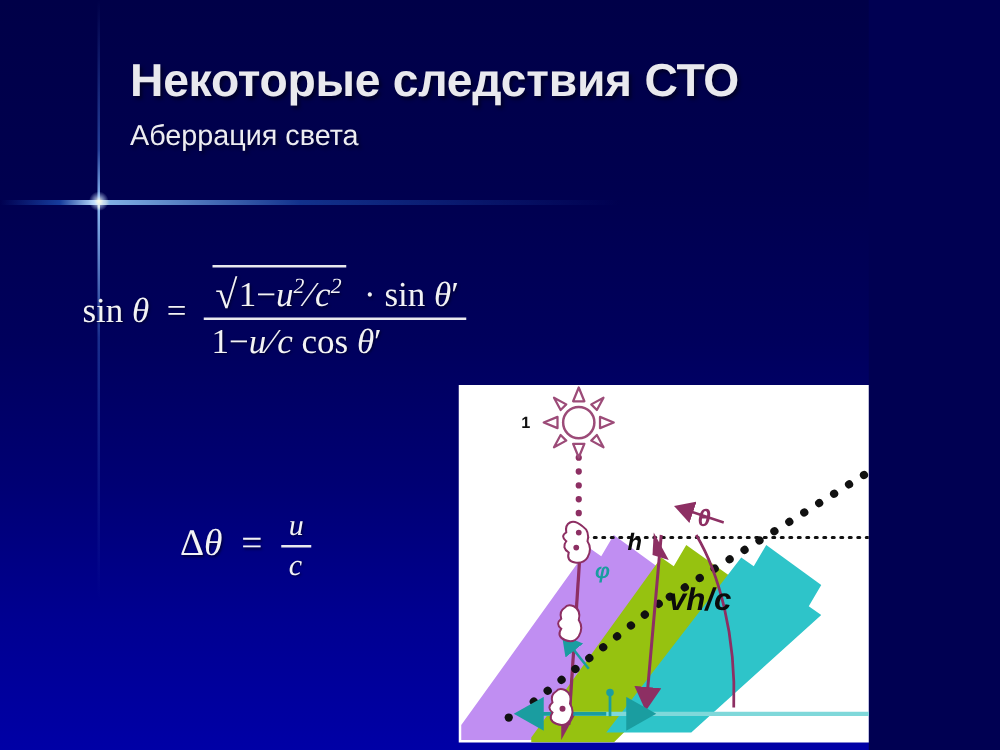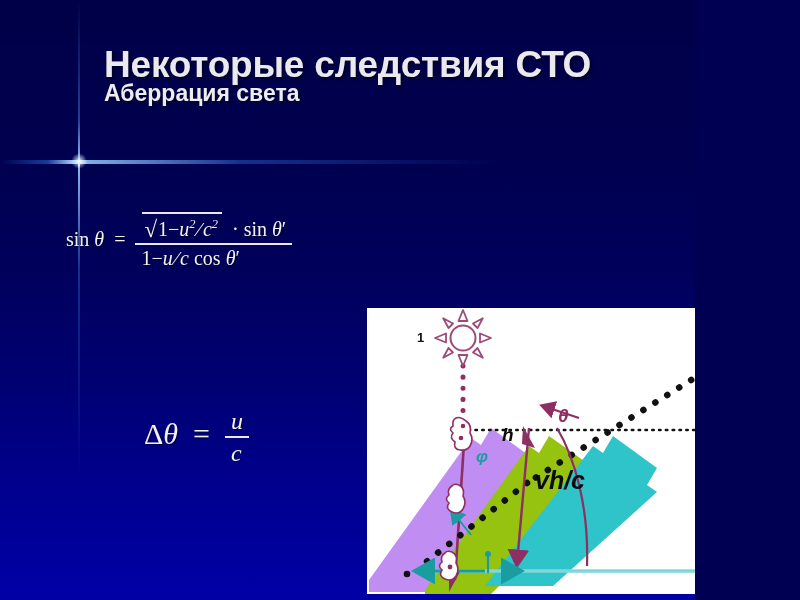--- a/index.html
+++ b/index.html
@@ -32,33 +32,33 @@
   }
 
   
   #title{
     position:absolute;left:104px;top:44px;
     font-size:37px;font-weight:bold;color:#e9e9ee;
     letter-spacing:-.2px;white-space:nowrap;
     text-shadow:2px 2px 3px rgba(0,0,30,.75);
   }
   #subtitle{
-    position:absolute;left:104px;top:80px;
-    font-size:23px;font-weight:bold;color:#ececf1;
+    position:absolute;left:104px;top:95px;
+    font-size:23px;font-weight:normal;color:#ececf1;
     white-space:nowrap;text-shadow:2px 2px 3px rgba(0,0,30,.75);
   }
 
   
   .math{
     position:absolute;color:#f2f2f5;
     font-family:"Liberation Serif", serif;
     text-shadow:1px 1px 2px rgba(0,0,35,.8);
     white-space:nowrap;
   }
-  #formula1{left:66px;top:212px;font-size:20px;}
+  #formula1{left:66px;top:212px;font-size:28px;}
   #formula2{left:144px;top:408px;font-size:30px;}
 
   .frac{display:inline-block;vertical-align:middle;text-align:left;}
   .frac .num{display:block;padding:0 6px 1px 6px;}
   .frac .den{display:block;border-top:2px solid #e8e8ee;padding:2px 6px 0 6px;}
   .frac.small{font-size:24px;}
   .it{font-style:italic;}
   .sup{font-size:.62em;vertical-align:super;font-style:italic;}
   .rad{
     display:inline-block;position:relative;

